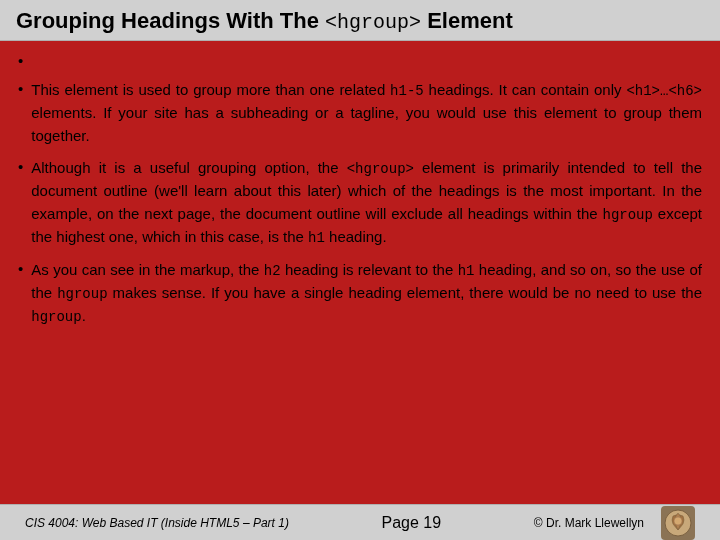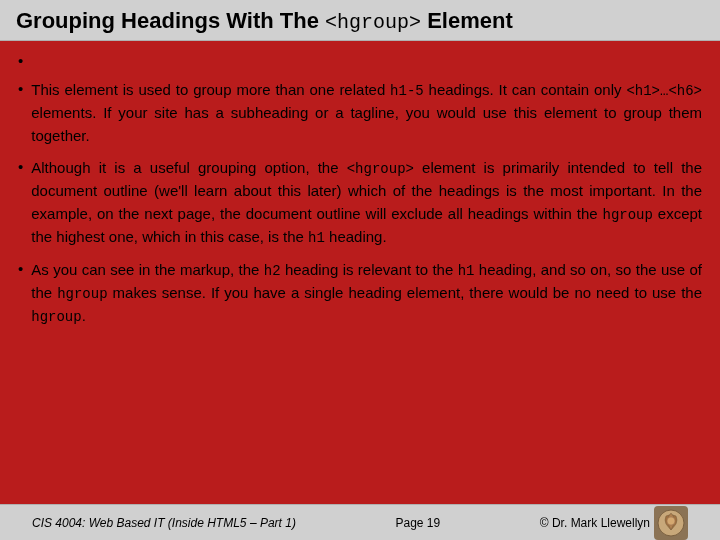--- a/index.html
+++ b/index.html
@@ -73,35 +73,35 @@
     }
 
     .code-inline {
       font-family: 'Courier New', monospace;
       font-size: 14px;
     }
 
     .footer {
       background: #d0d0d0;
       border-top: 1px solid #b0b0b0;
-      padding: 5px 32px;
+      padding: 5px 25px;
       display: flex;
       align-items: center;
       justify-content: space-between;
       height: 36px;
     }
 
     .footer-left {
       font-size: 12px;
       color: #000000;
       font-style: italic;
     }
 
     .footer-center {
-      font-size: 12px;
+      font-size: 16px;
       color: #000000;
     }
 
     .footer-right {
       font-size: 12px;
       color: #000000;
     }
 
     .footer-logo {
       width: 34px;
@@ -115,21 +115,21 @@
     }
 
     .footer-logo svg {
       width: 30px;
       height: 30px;
     }
 
     .footer-right-group {
       display: flex;
       align-items: center;
-      gap: 4px;
+      gap: 17px;
     }
   </style>
 </head>
 <body>
 
 <div class="page-container">
   <div class="title-bar">
     <h1>
       <span>Grouping Headings With The </span><span class="code-inline">&lt;hgroup&gt;</span><span> Element</span>
     </h1>

